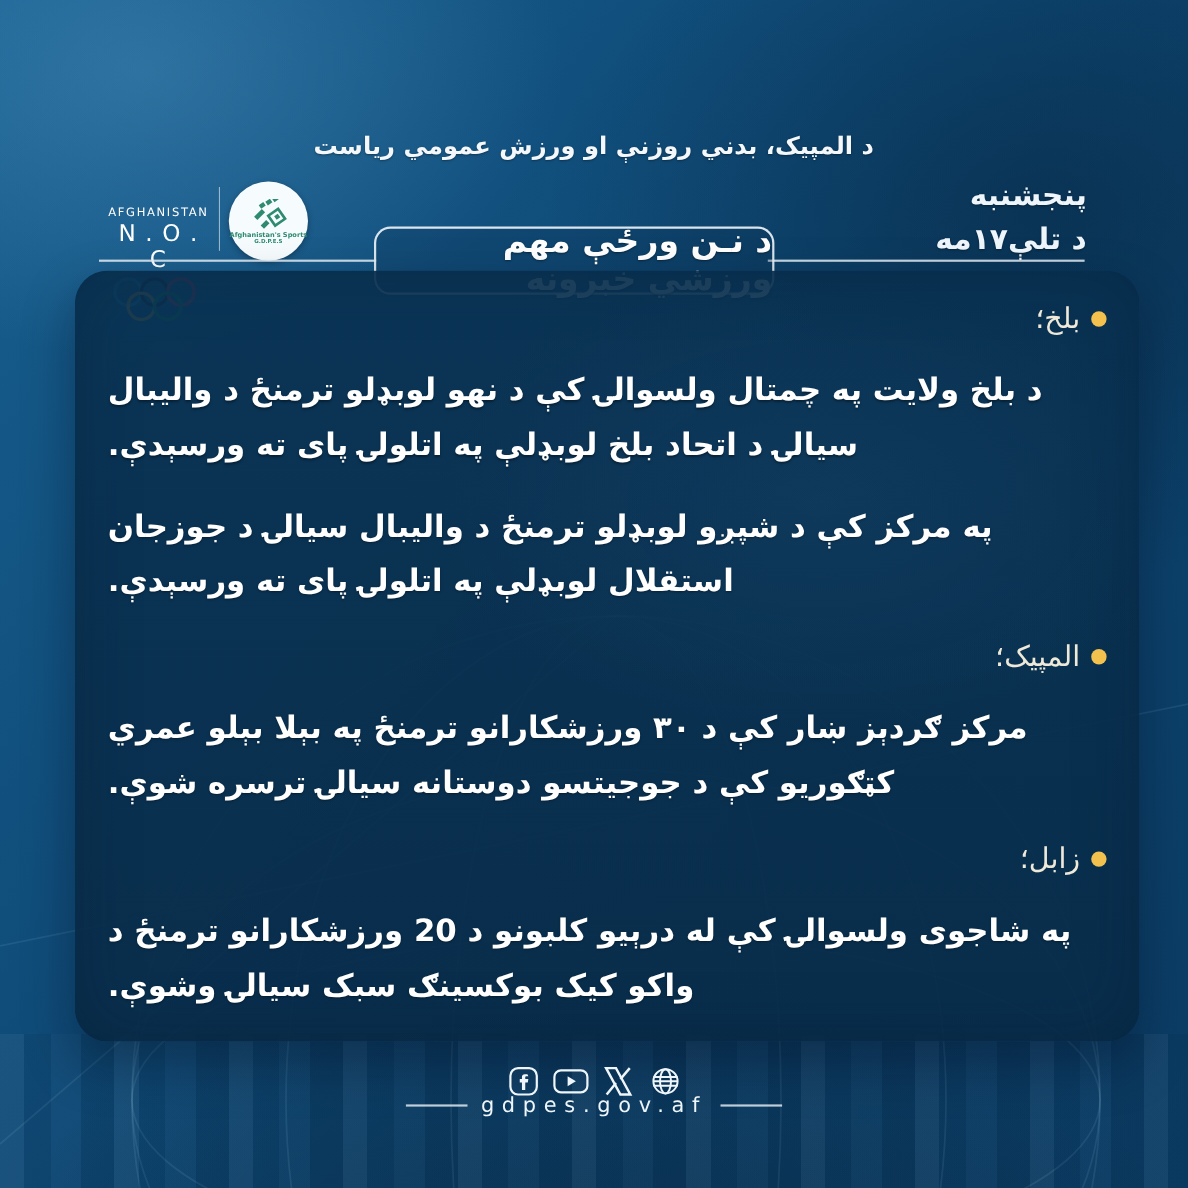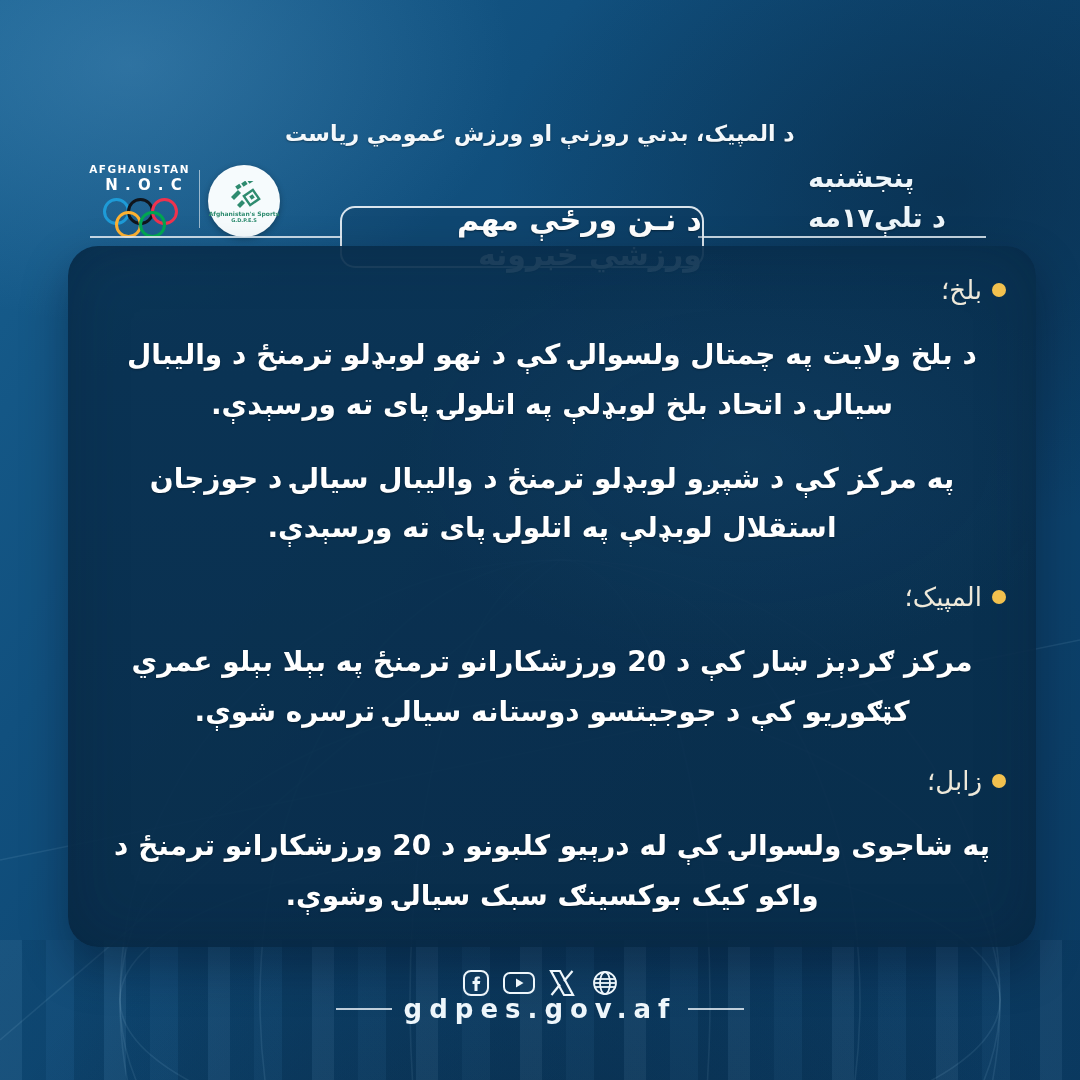--- a/index.html
+++ b/index.html
@@ -30,43 +30,43 @@
   
   .dept{
     position:absolute;left:285px;top:84px;width:560px;
     text-align:left;direction:rtl;
     font-weight:bold;font-size:22px;line-height:36px;color:#f4f8fb;
     text-shadow:0 1px 2px rgba(0,0,0,.35);
     margin-top:32px;
   }
   
   .noc{position:absolute;left:98px;top:163px;width:92px;text-align:center;}
-  .noc-country{font-size:10.5px;letter-spacing:1.5px;font-weight:bold;color:#fff;}
-  .noc-org{font-size:15px;letter-spacing:1px;font-weight:bold;color:#fff;margin-top:1px;}
+  .noc-country{font-size:10.5px;letter-spacing:1.5px;font-weight:normal;color:#fff;margin-top:24px;}
+  .noc-org{font-size:21px;letter-spacing:1px;font-weight:normal;color:#fff;margin-top:1px;}
   .rings{position:relative;height:48px;margin-top:4px;}
   .ring{position:absolute;width:21px;height:21px;border-radius:50%;border:3.5px solid;}
   .ring.blue  {left:5px; top:0;border-color:var(--ring-blue);}
   .ring.black {left:29px;top:0;border-color:var(--ring-black);}
   .ring.red   {left:53px;top:0;border-color:var(--ring-red);}
   .ring.yellow{left:17px;top:13px;border-color:var(--ring-yellow);}
   .ring.green {left:41px;top:13px;border-color:var(--ring-green);}
   .logo-divider{position:absolute;left:199px;top:170px;width:1px;height:58px;background:rgba(255,255,255,0.55);}
   
   .gdpes-logo{
     position:absolute;left:208px;top:165px;width:72px;height:72px;border-radius:50%;
     background:#f6fbfd;display:flex;flex-direction:column;align-items:center;justify-content:center;
     box-shadow:0 2px 6px rgba(0,0,0,.3);
   }
   .gdpes-logo .mark{margin-top:2px;}
   .gdpes-text1{font-size:6px;font-weight:bold;color:var(--logo-green);line-height:6px;}
   .gdpes-text2{font-size:5px;font-weight:bold;color:var(--logo-green);line-height:7px;}
   
   .date-block{
     position:absolute;right:92px;top:158px;width:180px;
-    text-align:left;direction:rtl;font-weight:bold;color:#eef6fb;
+    text-align:right;direction:rtl;font-weight:bold;color:#eef6fb;
     font-size:27px;line-height:40px;text-shadow:0 1px 2px rgba(0,0,0,.35);
   }
   
   .rule{position:absolute;top:236px;height:2px;background:rgba(230,240,248,0.85);}
   .rule-left{left:90px;width:252px;}
   .rule-right{left:698px;width:288px;}
   .title-box{
     position:absolute;left:340px;top:206px;width:360px;height:58px;
     border:2px solid rgba(235,243,249,0.92);border-radius:15px;
     display:flex;align-items:center;justify-content:center;
@@ -77,38 +77,38 @@
   
   .panel{
     position:absolute;left:68px;top:246px;width:968px;height:701px;
     border-radius:30px;
     background:
       radial-gradient(ellipse 500px 300px at 70% 30%, rgba(30,80,120,0.25), transparent 70%),
       linear-gradient(180deg, rgba(10,50,82,0.92), rgba(9,44,73,0.92));
     box-shadow:0 20px 45px rgba(0,10,25,0.35), inset 0 0 60px rgba(5,25,45,0.25);
     box-sizing:border-box;
     padding:24px 30px 0 30px;
-    direction:rtl;text-align:center;
+    direction:rtl;text-align:left;
   }
   .news-head{
     display:flex;align-items:center;gap:10px;
     font-size:26px;color:var(--text-header);line-height:40px;
   }
   .dot{width:14px;height:14px;border-radius:50%;background:var(--accent-yellow);flex:0 0 auto;}
   .news-text{
     margin:20px 0 24px 0;
     font-size:28px;font-weight:bold;color:#ffffff;
     line-height:1.78;text-shadow:0 1px 2px rgba(0,0,0,.35);
   }
   
   .social{position:absolute;left:0;top:966px;width:1080px;display:flex;justify-content:center;gap:9px;}
   .social .icon{display:flex;align-items:center;justify-content:center;width:34px;height:34px;}
   .site{position:absolute;left:0;top:994px;width:1080px;display:flex;align-items:center;justify-content:center;gap:12px;}
   .wline{width:56px;height:2px;background:rgba(235,243,249,0.8);}
-  .site-text{font-size:26px;letter-spacing:7px;color:#eef6fb;font-weight:bold;}
+  .site-text{font-size:19px;letter-spacing:7px;color:#eef6fb;font-weight:normal;}
 </style>
 </head>
 <body>
 
 <div class="canvas">
 
   <svg class="globe-overlay" width="1080" height="1080" viewBox="0 0 1080 1080">
     <g stroke="rgba(165,205,235,0.11)" stroke-width="1.6" fill="none">
       <circle cx="560" cy="1000" r="440"></circle>
       <ellipse cx="560" cy="1000" rx="300" ry="440"></ellipse>
@@ -181,21 +181,21 @@
 
     <div class="news-item">
       <p class="news-text">په مرکز کې د شپږو لوبډلو ترمنځ د والیبال سیالۍ د جوزجان استقلال لوبډلې په اتلولۍ پای ته ورسېدې.</p>
     </div>
 
     <div class="news-item">
       <div class="news-head">
         <span class="dot"></span>
         <span>المپیک؛</span>
       </div>
-      <p class="news-text">مرکز ګردېز ښار کې د 20 ورزشکارانو ترمنځ په بېلا بېلو عمري کټګوریو کې د جوجیتسو دوستانه سیالۍ ترسره شوې.</p>
+      <p class="news-text">مرکز ګردېز ښار کې د ۳۰ ورزشکارانو ترمنځ په بېلا بېلو عمري کټګوریو کې د جوجیتسو دوستانه سیالۍ ترسره شوې.</p>
     </div>
 
     <div class="news-item">
       <div class="news-head">
         <span class="dot"></span>
         <span>زابل؛</span>
       </div>
       <p class="news-text">په شاجوی ولسوالۍ کې له درېیو کلبونو د 20 ورزشکارانو ترمنځ د واکو کیک بوکسینګ سبک سیالۍ وشوې.</p>
     </div>
 

